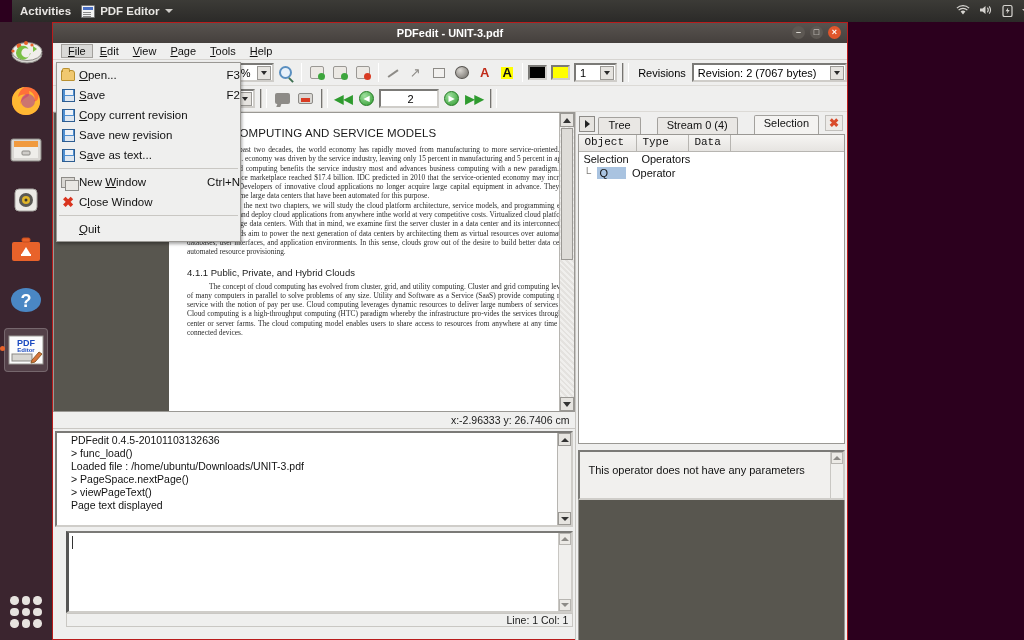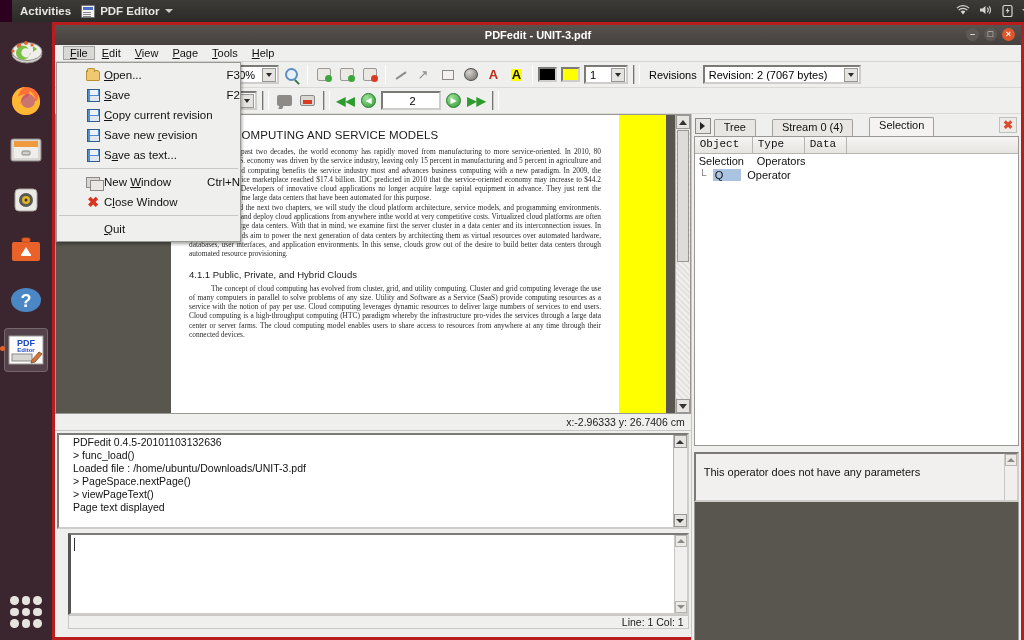--- a/index.html
+++ b/index.html
@@ -57,22 +57,22 @@
     border-radius:50%; background:#e8622a;
   }
   #grid-btn {
     position:absolute; bottom:12px; left:10px; width:32px;height:32px;
     display:grid; grid-template-columns:repeat(3,1fr); grid-template-rows:repeat(3,1fr); gap:3px;
   }
   #grid-btn i { background:#e7e3df; border-radius:50%; display:block; }
 
   
   #win {
-    position:absolute; left:52px; top:22px; width:972px; height:618px;
-    background:#efefee; border:3px solid #b91c1c;
+    position:absolute; left:52px; top:22px; width:796px; height:618px;
+    background:#efefee; border:1px solid #b91c1c;
   }
   #titlebar {
     height:20px; background:linear-gradient(#58534f,#45403d);
     color:#fff; font-weight:bold; font-size:11px;
     display:flex; align-items:center; justify-content:center; position:relative;
   }
   #titlebar .wbtns { position:absolute; right:6px; top:3px; display:flex; gap:5px; }
   .wbtn { width:13px;height:13px;border-radius:50%; background:#5d5853;
           display:flex;align-items:center;justify-content:center; color:#e2ded9; font-size:9px; line-height:1;}
   .wbtn.close { background:#e0562c; color:#fff; }
@@ -224,21 +224,21 @@
   }
   #paramspanel .vs .b { height:12px; background:#eceae6; border:1px solid #b7b5b1; display:flex;align-items:center;justify-content:center;}
   #darkfill { background:#58564f; margin:0 2px; flex:1; border:1px solid #9a9894; border-top:none;}
 
   
   #filemenu {
     position:absolute; left:56px; top:62px; width:185px;
     background:#efefee; border:1px solid #9a9894; box-shadow:1px 2px 3px rgba(0,0,0,0.35);
     padding:2px 0; z-index:50; font-size:11.5px;
   }
-  #filemenu .mi { display:flex; align-items:center; height:20px; padding:0 0; color:#111;margin-left:25px; }
+  #filemenu .mi { display:flex; align-items:center; height:20px; padding:0 0; color:#111; }
   #filemenu .mi .gl { width:22px; display:flex; align-items:center; justify-content:center; }
   #filemenu .mi .lbl { flex:1; }
   #filemenu .mi .acc { color:#111; padding-left:10px; }
   #filemenu .hr { height:1px; background:#c9c7c3; margin:3px 2px; }
   .diskico { width:13px;height:13px; background:#4f8fd1; border:1px solid #2d5d91; position:relative; }
   .diskico::after { content:""; position:absolute; left:2.5px; top:0; width:8px; height:5px; background:#eef2f7; }
   .diskico::before { content:""; position:absolute; left:2px; bottom:0; width:9px; height:5px; background:#dfe7f0; }
   .folderico { width:14px;height:11px; background:#f0c870; border:1px solid #b99030; border-radius:1px 3px 1px 1px; position:relative;}
   .folderico::before{content:"";position:absolute;left:0;top:-3px;width:6px;height:3px;background:#f0c870;border:1px solid #b99030;border-bottom:none;border-radius:2px 2px 0 0;}
   .winico { width:14px;height:11px; background:#d9d7d3; border:1px solid #8d8b87; position:relative;}

